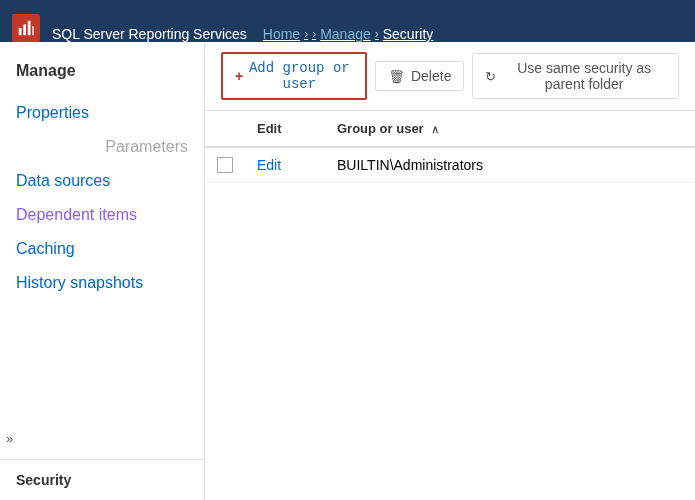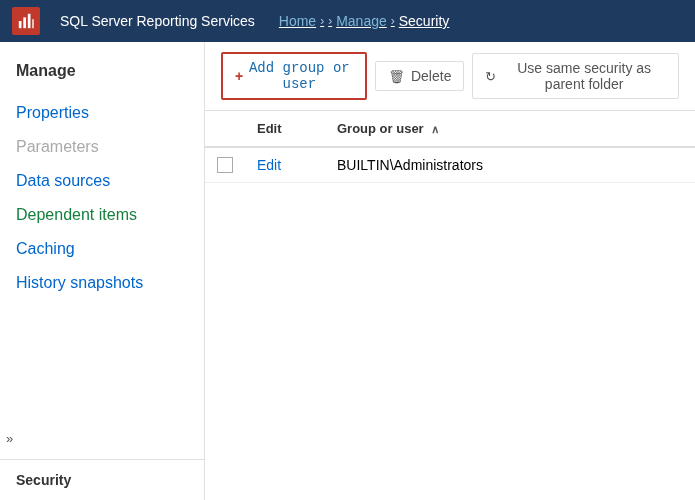--- a/index.html
+++ b/index.html
@@ -4,23 +4,23 @@
   <style>
     * { box-sizing: border-box; margin: 0; padding: 0; }
     body { font-family: 'Segoe UI', sans-serif; font-size: 14px; background: #fff; width: 695px; height: 500px; overflow: hidden; }
 
     
     .topbar {
       background: #1e3a5f;
       color: white;
       height: 42px;
       display: flex;
-      align-items: center;
+      align-items: flex-end;
       padding: 0 12px;
-      gap: 20px;
+      gap: 12px;
     }
     .topbar-logo {
       background: #c0392b;
       width: 28px;
       height: 28px;
       display: flex;
       align-items: center;
       justify-content: center;
       border-radius: 2px;
       flex-shrink: 0;
@@ -73,20 +73,21 @@
     }
     .sidebar-item {
       padding: 8px 16px;
       cursor: pointer;
       font-size: 16px;
       color: #0066cc;
     }
     .sidebar-item.disabled {
       color: #aaa;
       cursor: default;
+      text-align: right;
     }
     .sidebar-arrow {
       position: absolute;
       left: 0;
       bottom: 50px;
       color: #555;
       font-size: 13px;
       padding: 4px 6px;
     }
     .sidebar-bottom-item {
@@ -232,21 +233,21 @@
 </div>
 
 <div class="layout">
 
   <div class="sidebar">
     <div class="sidebar-title">Manage</div>
 
     <div class="sidebar-item">Properties</div>
     <div class="sidebar-item disabled">Parameters</div>
     <div class="sidebar-item">Data sources</div>
-    <div class="sidebar-item" style="color:#15803d;">Dependent items</div>
+    <div class="sidebar-item" style="color:#8b5cf6;">Dependent items</div>
     <div class="sidebar-item">Caching</div>
     <div class="sidebar-item">History snapshots</div>
 
     <div class="sidebar-arrow">»</div>
     <div class="sidebar-bottom-item">Security</div>
   </div>
 
   <div class="main">
 
     <div class="toolbar">

